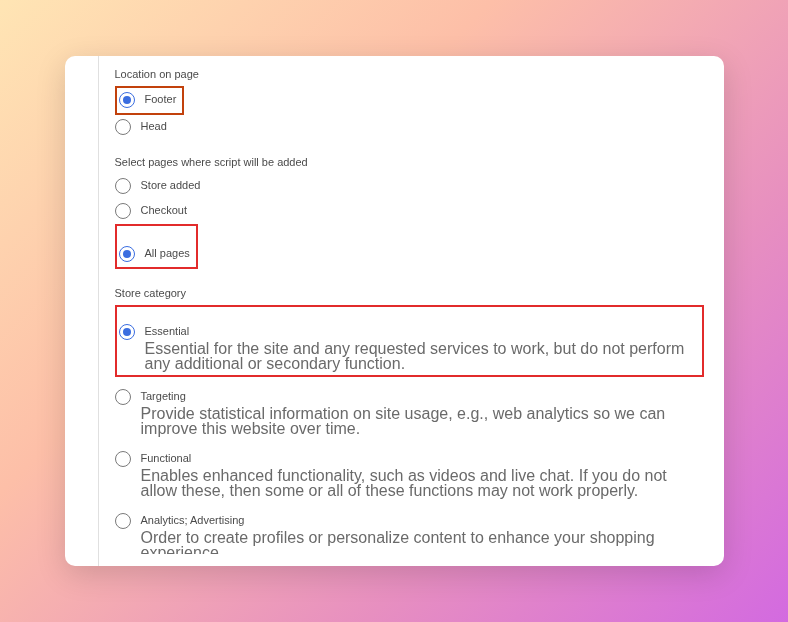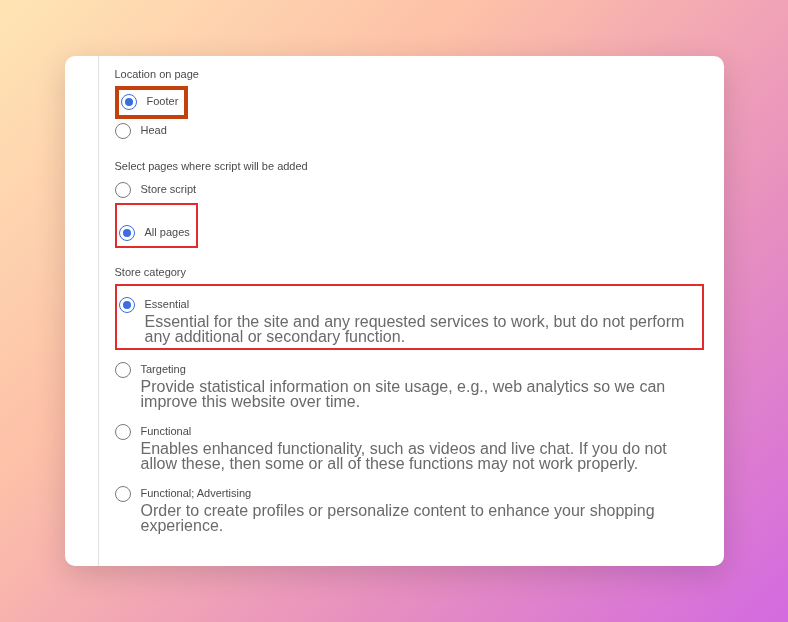--- a/index.html
+++ b/index.html
@@ -75,57 +75,63 @@
 </style>
 </head>
 <body>
 
 <div class="card">
   <div class="sidebar-line"></div>
   <div class="content">
 
     <div class="section">
       <div class="section-title">Location on page</div>
-      <div style="display:inline-block; border:4px solid #c2410c; padding:0 6px 0 2px;">
+      <div style="display:inline-block; border:2px solid #c2410c; padding:0 6px 0 2px;">
         <div class="option">
           <div class="radio selected"></div>
           <div class="opt-text">
               <div class="opt-label">Footer</div>
             </div>
         </div>
       </div>
       <div class="option">
         <div class="radio"></div>
         <div class="opt-text">
             <div class="opt-label">Head</div>
           </div>
       </div>
     </div>
 
     <div class="section">
       <div class="section-title">Select pages where script will be added</div>
       <div class="option">
         <div class="radio"></div>
         <div class="opt-text">
-            <div class="opt-label">Store script</div>
+            <div class="opt-label">Store added</div>
+          </div>
+      </div>
+      <div class="option">
+        <div class="radio"></div>
+        <div class="opt-text">
+            <div class="opt-label">Checkout</div>
           </div>
       </div>
       <div style="display:inline-block; border:2px solid #e22b2b; padding:16px 6px 0 2px;">
         <div class="option">
           <div class="radio selected"></div>
           <div class="opt-text">
               <div class="opt-label">All pages</div>
             </div>
         </div>
       </div>
     </div>
 
     <div class="section">
       <div class="section-title">Store category</div>
-      <div style="display:inline-block; border:2px solid #e22b2b; padding:7px 4px 1px 2px;">
+      <div style="display:inline-block; border:2px solid #e22b2b; padding:13px 4px 1px 2px;">
         <div class="option with-desc" style="margin-bottom:0;">
           <div class="radio selected"></div>
           <div class="opt-text">
             <div class="opt-label">Essential</div>
             <div class="opt-desc">Essential for the site and any requested services to work, but do not perform any additional or secondary function.</div>
           </div>
         </div>
       </div>
       <div class="option with-desc" style="margin-top:8px;">
         <div class="radio"></div>
@@ -137,21 +143,21 @@
       <div class="option with-desc">
         <div class="radio"></div>
         <div class="opt-text">
           <div class="opt-label">Functional</div>
           <div class="opt-desc">Enables enhanced functionality, such as videos and live chat. If you do not allow these, then some or all of these functions may not work properly.</div>
         </div>
       </div>
       <div class="option with-desc">
         <div class="radio"></div>
         <div class="opt-text">
-          <div class="opt-label">Functional; Advertising</div>
+          <div class="opt-label">Analytics; Advertising</div>
           <div class="opt-desc">Order to create profiles or personalize content to enhance your shopping experience.</div>
         </div>
       </div>
     </div>
 
     <div class="section" style="margin-bottom:0;">
       <div class="section-title">Script type</div>
 
     </div>
 

